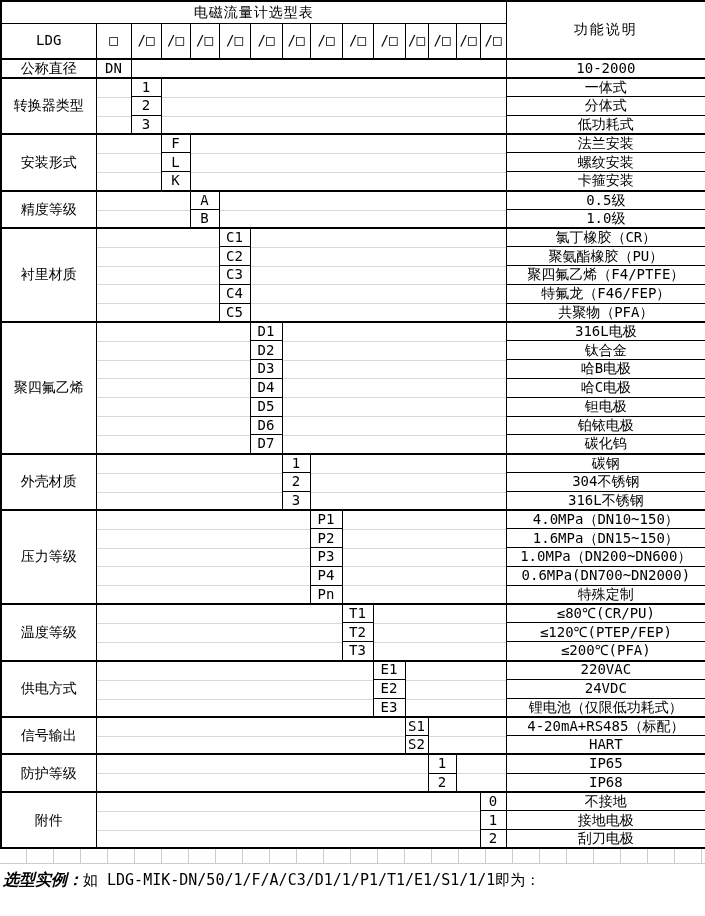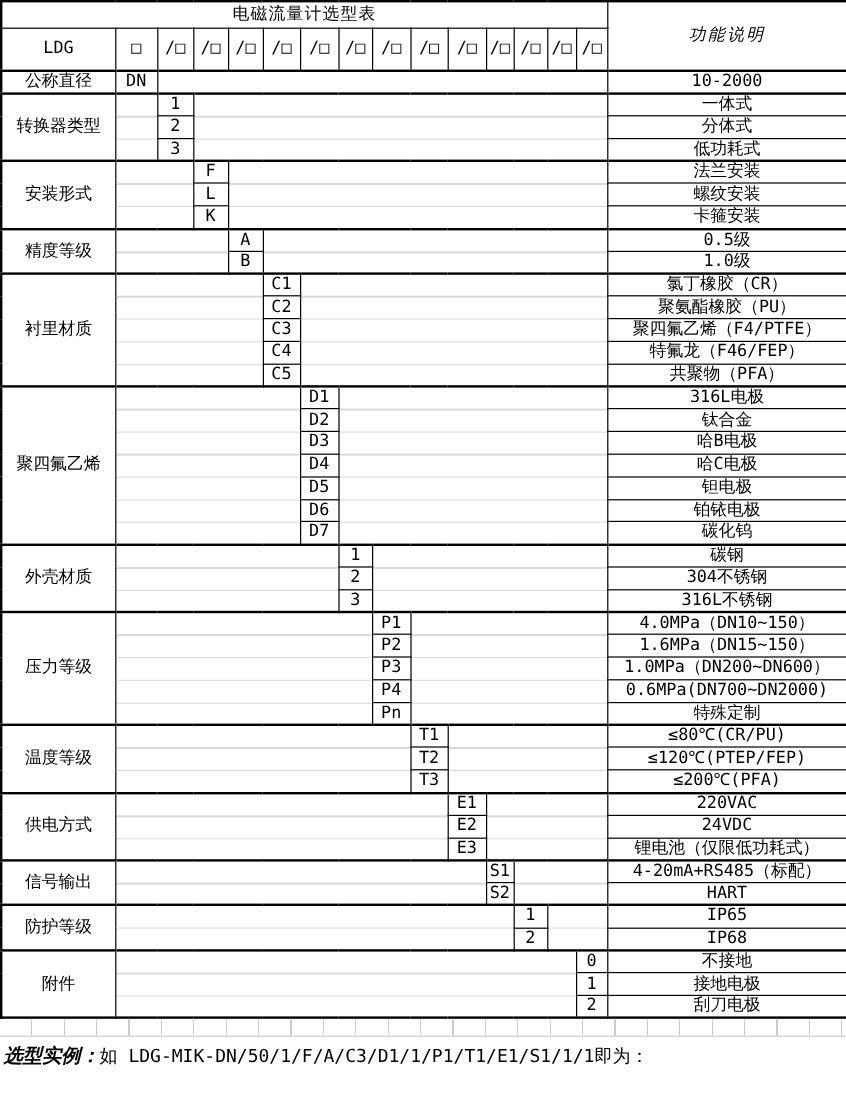--- a/index.html
+++ b/index.html
@@ -24,21 +24,21 @@
     text-align: center;
     vertical-align: middle;
     font-size: 14px;
     line-height: 1.1;
   }
   tr { height: 18.8px; }
   tr.r-title { height: 22px; }
   tr.r-model { height: 36px; }
   tr.cat-first td { border-top-width: 2px; }
   td.t-title { font-size: 15px; letter-spacing: 1px; }
-  td.fh { font-size: 16px; border-left: 2px solid #000; letter-spacing: 2px; font-style: italic; }
+  td.fh { font-size: 16px; border-left: 2px solid #000; letter-spacing: 2px; }
   td.lbl { font-size: 15px; }
   td.lbl-left { text-align: left; padding-left: 6px; }
   td.code { font-size: 13px; }
   td.code-dn { text-align: left; padding-left: 3px; font-size: 14px; }
   td.desc { font-size: 14px; border-left: 2px solid #000; }
   td.al { text-align: left; padding-left: 2px; }
   td.sp {
     background-image: repeating-linear-gradient(
       to bottom,
       transparent 0px, transparent 17.8px,

